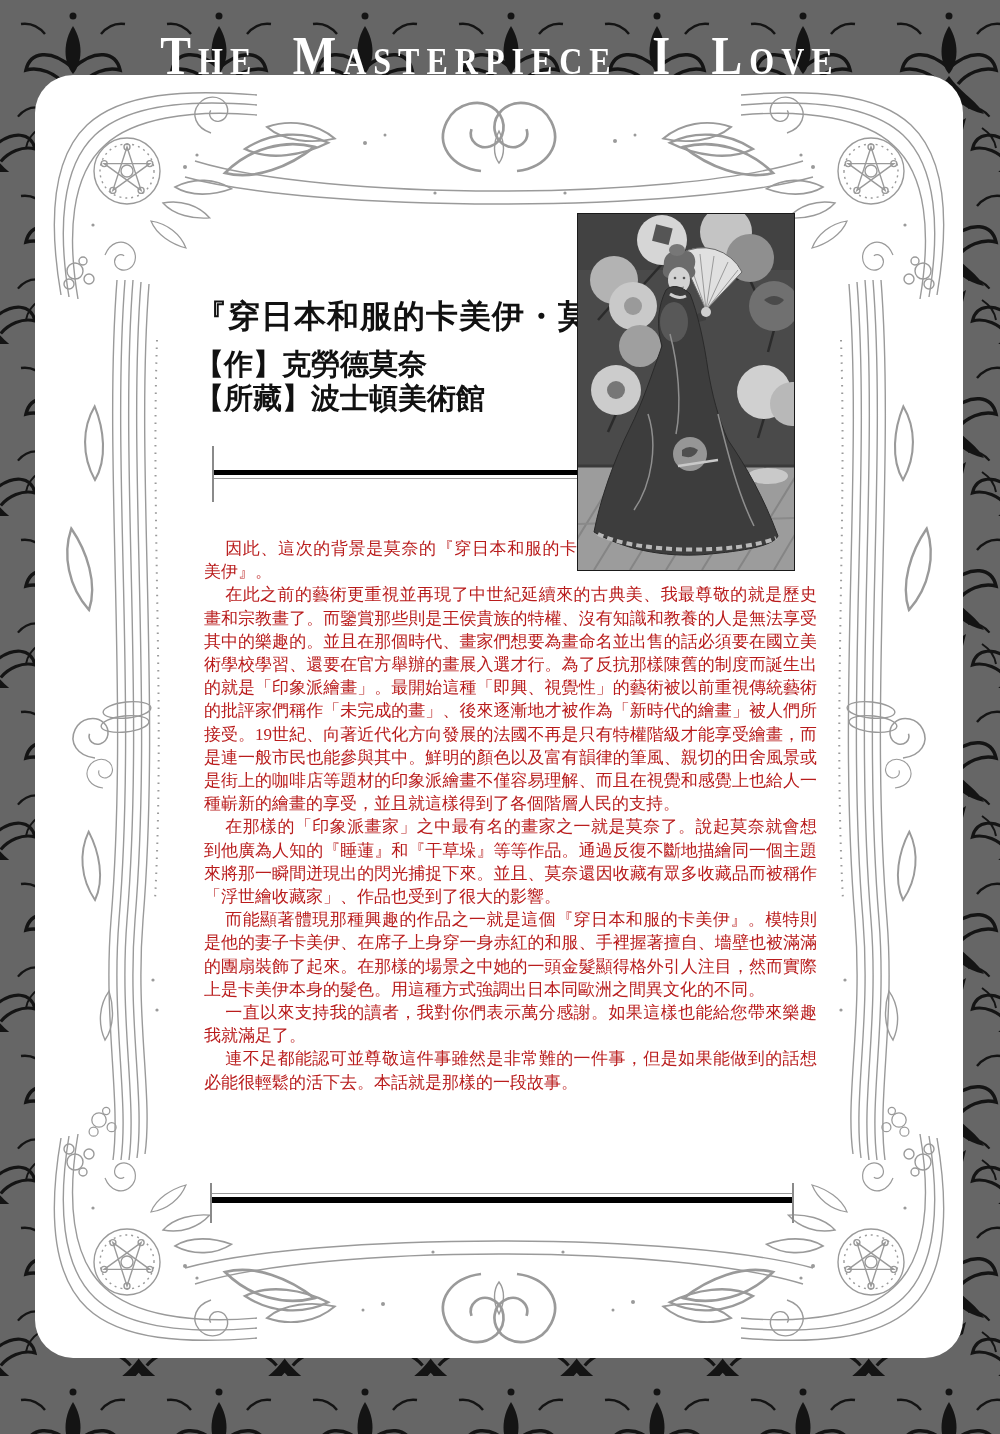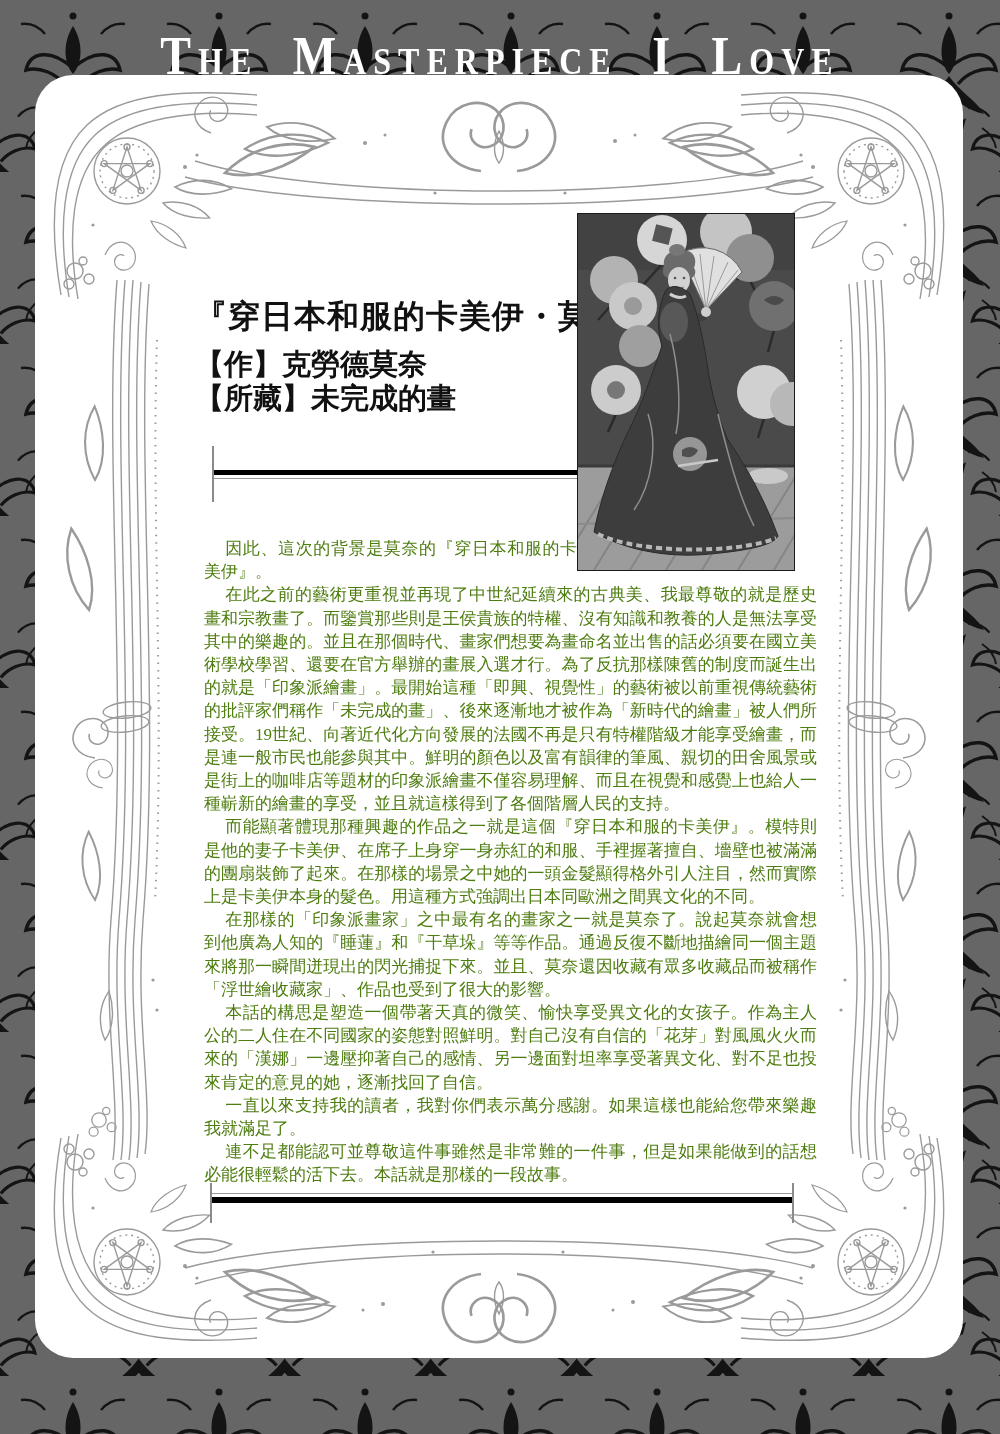--- a/index.html
+++ b/index.html
@@ -49,21 +49,21 @@
   .divider-top .tick{left:0;top:0;height:56px;}
   .divider-top .bar{left:2px;right:0;top:24px;height:5px;}
   .divider-top .thin{left:2px;right:0;top:32px;}
   .divider-bottom{left:175px;top:1108px;width:584px;height:40px;}
   .divider-bottom .tick{top:0;height:40px;}
   .divider-bottom .tick.t-left{left:0;}
   .divider-bottom .tick.t-right{right:0;}
   .divider-bottom .thin{left:2px;right:2px;top:10px;}
   .divider-bottom .bar{left:2px;right:2px;top:14px;height:6px;}
   .bodytext{
-    position:absolute;left:169px;top:462px;width:613px;color:#4d7c0f;
+    position:absolute;left:169px;top:462px;width:613px;color:#b91c1c;
     font-family:"Liberation Serif","DejaVu Serif",serif;
     font-size:17px;line-height:23.2px;text-align:justify;
   }
   .bodytext p{margin:0;text-indent:1.25em;}
   .wrapspacer{float:right;width:240px;height:34px;}
 </style>
 </head>
 <body>
 
 <div class="canvas">
@@ -177,21 +177,21 @@
       <use href="#cornerG" transform="translate(928,1283) scale(-1,-1)"></use>
       <use href="#bandTop" transform="translate(150,22)"></use>
       <use href="#bandTop" transform="translate(778,1273) scale(-1,-1)"></use>
       <use href="#bandSide" transform="translate(30,205)"></use>
       <use href="#bandSide" transform="translate(898,205) scale(-1,1)"></use>
     </svg>
 
     <div class="info">
       <div class="info-title">『穿日本和服的卡美伊・莫奈』</div>
       <div class="info-line">【作】克勞德莫奈</div>
-      <div class="info-line">【所藏】未完成的畫</div>
+      <div class="info-line">【所藏】波士頓美術館</div>
     </div>
 
     <svg class="painting" viewBox="0 0 216 356" xmlns="http://www.w3.org/2000/svg">
       <rect x="0" y="0" width="216" height="252" fill="#4a4a4a"></rect>
       <rect x="0" y="0" width="216" height="56" fill="#424242"></rect>
       <rect x="0" y="252" width="216" height="104" fill="#9c9c9c"></rect>
       <g stroke="#858585" stroke-width="2">
         <line x1="-20" y1="356" x2="44" y2="252"></line>
           <line x1="16" y1="356" x2="80" y2="252"></line>
         <line x1="52" y1="356" x2="116" y2="252"></line>
@@ -263,23 +263,22 @@
     <div class="divider divider-top">
       <span class="tick"></span>
       <span class="bar"></span>
       <span class="thin"></span>
     </div>
 
     <div class="bodytext">
       <div class="wrapspacer"></div>
       <p>因此、這次的背景是莫奈的『穿日本和服的卡美伊』。</p>
       <p>在此之前的藝術更重視並再現了中世紀延續來的古典美、我最尊敬的就是歷史畫和宗教畫了。而鑒賞那些則是王侯貴族的特權、沒有知識和教養的人是無法享受其中的樂趣的。並且在那個時代、畫家們想要為畫命名並出售的話必須要在國立美術學校學習、還要在官方舉辦的畫展入選才行。為了反抗那樣陳舊的制度而誕生出的就是「印象派繪畫」。最開始這種「即興、視覺性」的藝術被以前重視傳統藝術的批評家們稱作「未完成的畫」、後來逐漸地才被作為「新時代的繪畫」被人們所接受。19世紀、向著近代化方向發展的法國不再是只有特權階級才能享受繪畫，而是連一般市民也能參與其中。鮮明的顏色以及富有韻律的筆風、親切的田舍風景或是街上的咖啡店等題材的印象派繪畫不僅容易理解、而且在視覺和感覺上也給人一種嶄新的繪畫的享受，並且就這樣得到了各個階層人民的支持。</p>
+      <p>在那樣的「印象派畫家」之中最有名的畫家之一就是莫奈了。說起莫奈就會想到他廣為人知的『睡蓮』和『干草垛』等等作品。通過反復不斷地描繪同一個主題來將那一瞬間迸現出的閃光捕捉下來。並且、莫奈還因收藏有眾多收藏品而被稱作「浮世繪收藏家」、作品也受到了很大的影響。</p>
       <p>而能顯著體現那種興趣的作品之一就是這個『穿日本和服的卡美伊』。模特則是他的妻子卡美伊、在席子上身穿一身赤紅的和服、手裡握著擅自、墻壁也被滿滿的團扇裝飾了起來。在那樣的場景之中她的一頭金髮顯得格外引人注目，然而實際上是卡美伊本身的髮色。用這種方式強調出日本同歐洲之間異文化的不同。</p>
-      <p>在那樣的「印象派畫家」之中最有名的畫家之一就是莫奈了。說起莫奈就會想到他廣為人知的『睡蓮』和『干草垛』等等作品。通過反復不斷地描繪同一個主題來將那一瞬間迸現出的閃光捕捉下來。並且、莫奈還因收藏有眾多收藏品而被稱作「浮世繪收藏家」、作品也受到了很大的影響。</p>
-      <p>本話的構思是塑造一個帶著天真的微笑、愉快享受異文化的女孩子。作為主人公的二人住在不同國家的姿態對照鮮明。對自己沒有自信的「花芽」對風風火火而來的「漢娜」一邊壓抑著自己的感情、另一邊面對坦率享受著異文化、對不足也投來肯定的意見的她，逐漸找回了自信。</p>
       <p>一直以來支持我的讀者，我對你們表示萬分感謝。如果這樣也能給您帶來樂趣我就滿足了。</p>
       <p>連不足都能認可並尊敬這件事雖然是非常難的一件事，但是如果能做到的話想必能很輕鬆的活下去。本話就是那樣的一段故事。</p>
     </div>
 
     <div class="divider divider-bottom">
       <span class="tick t-left"></span>
       <span class="tick t-right"></span>
       <span class="thin"></span>
       <span class="bar"></span>
     </div>

